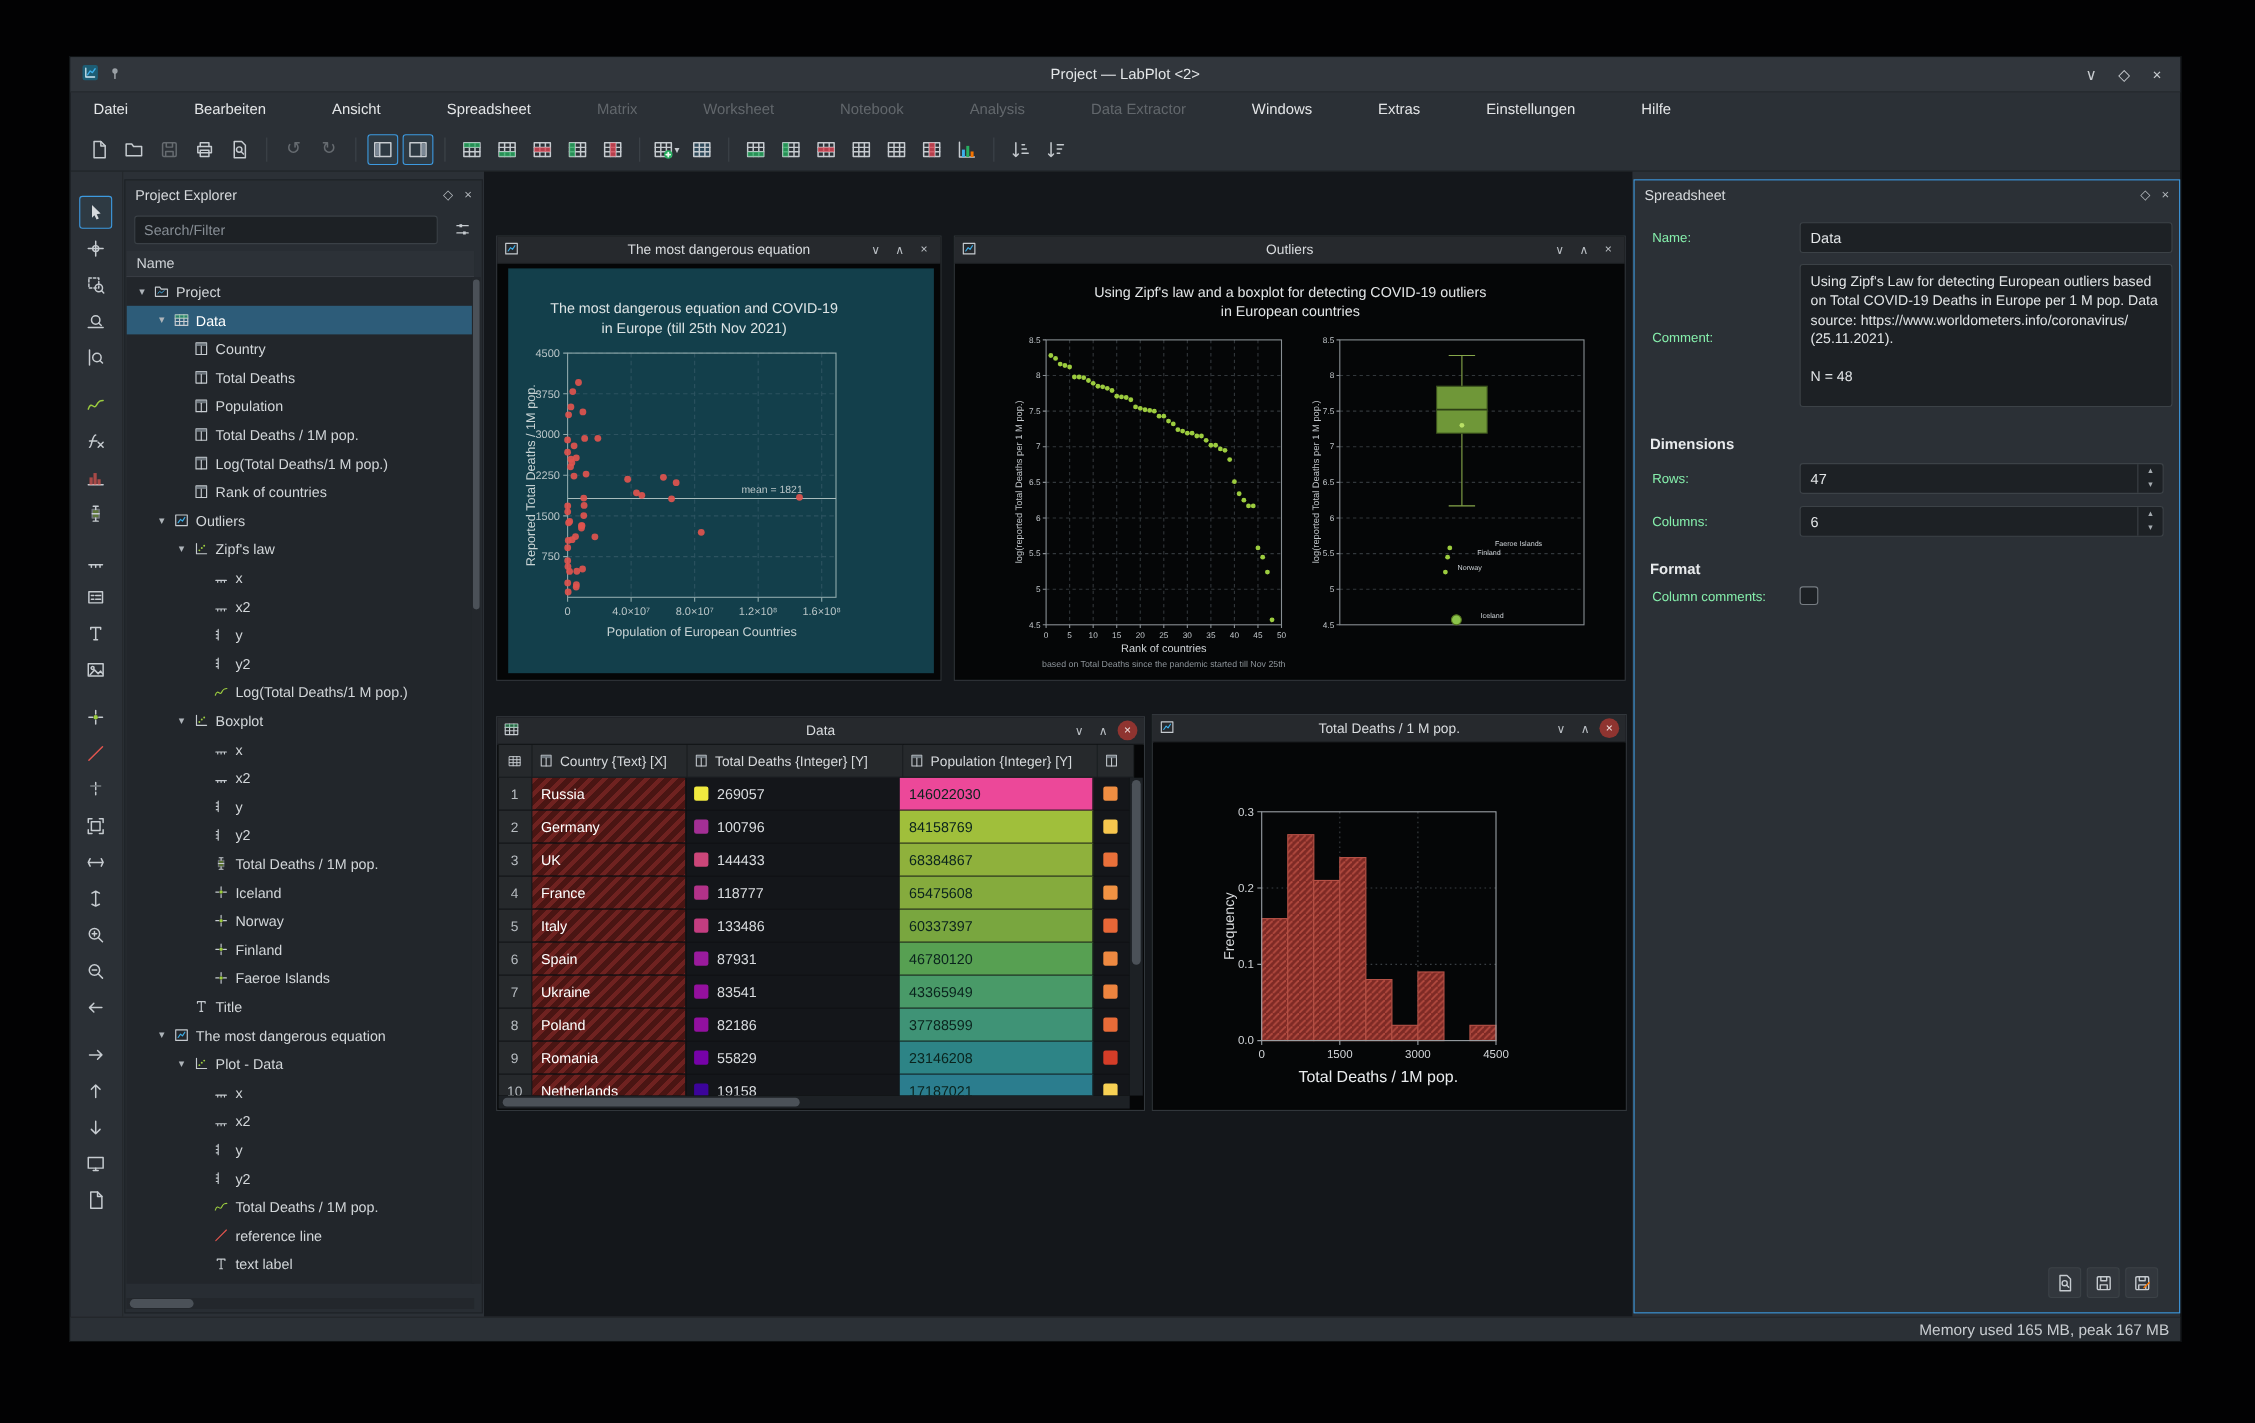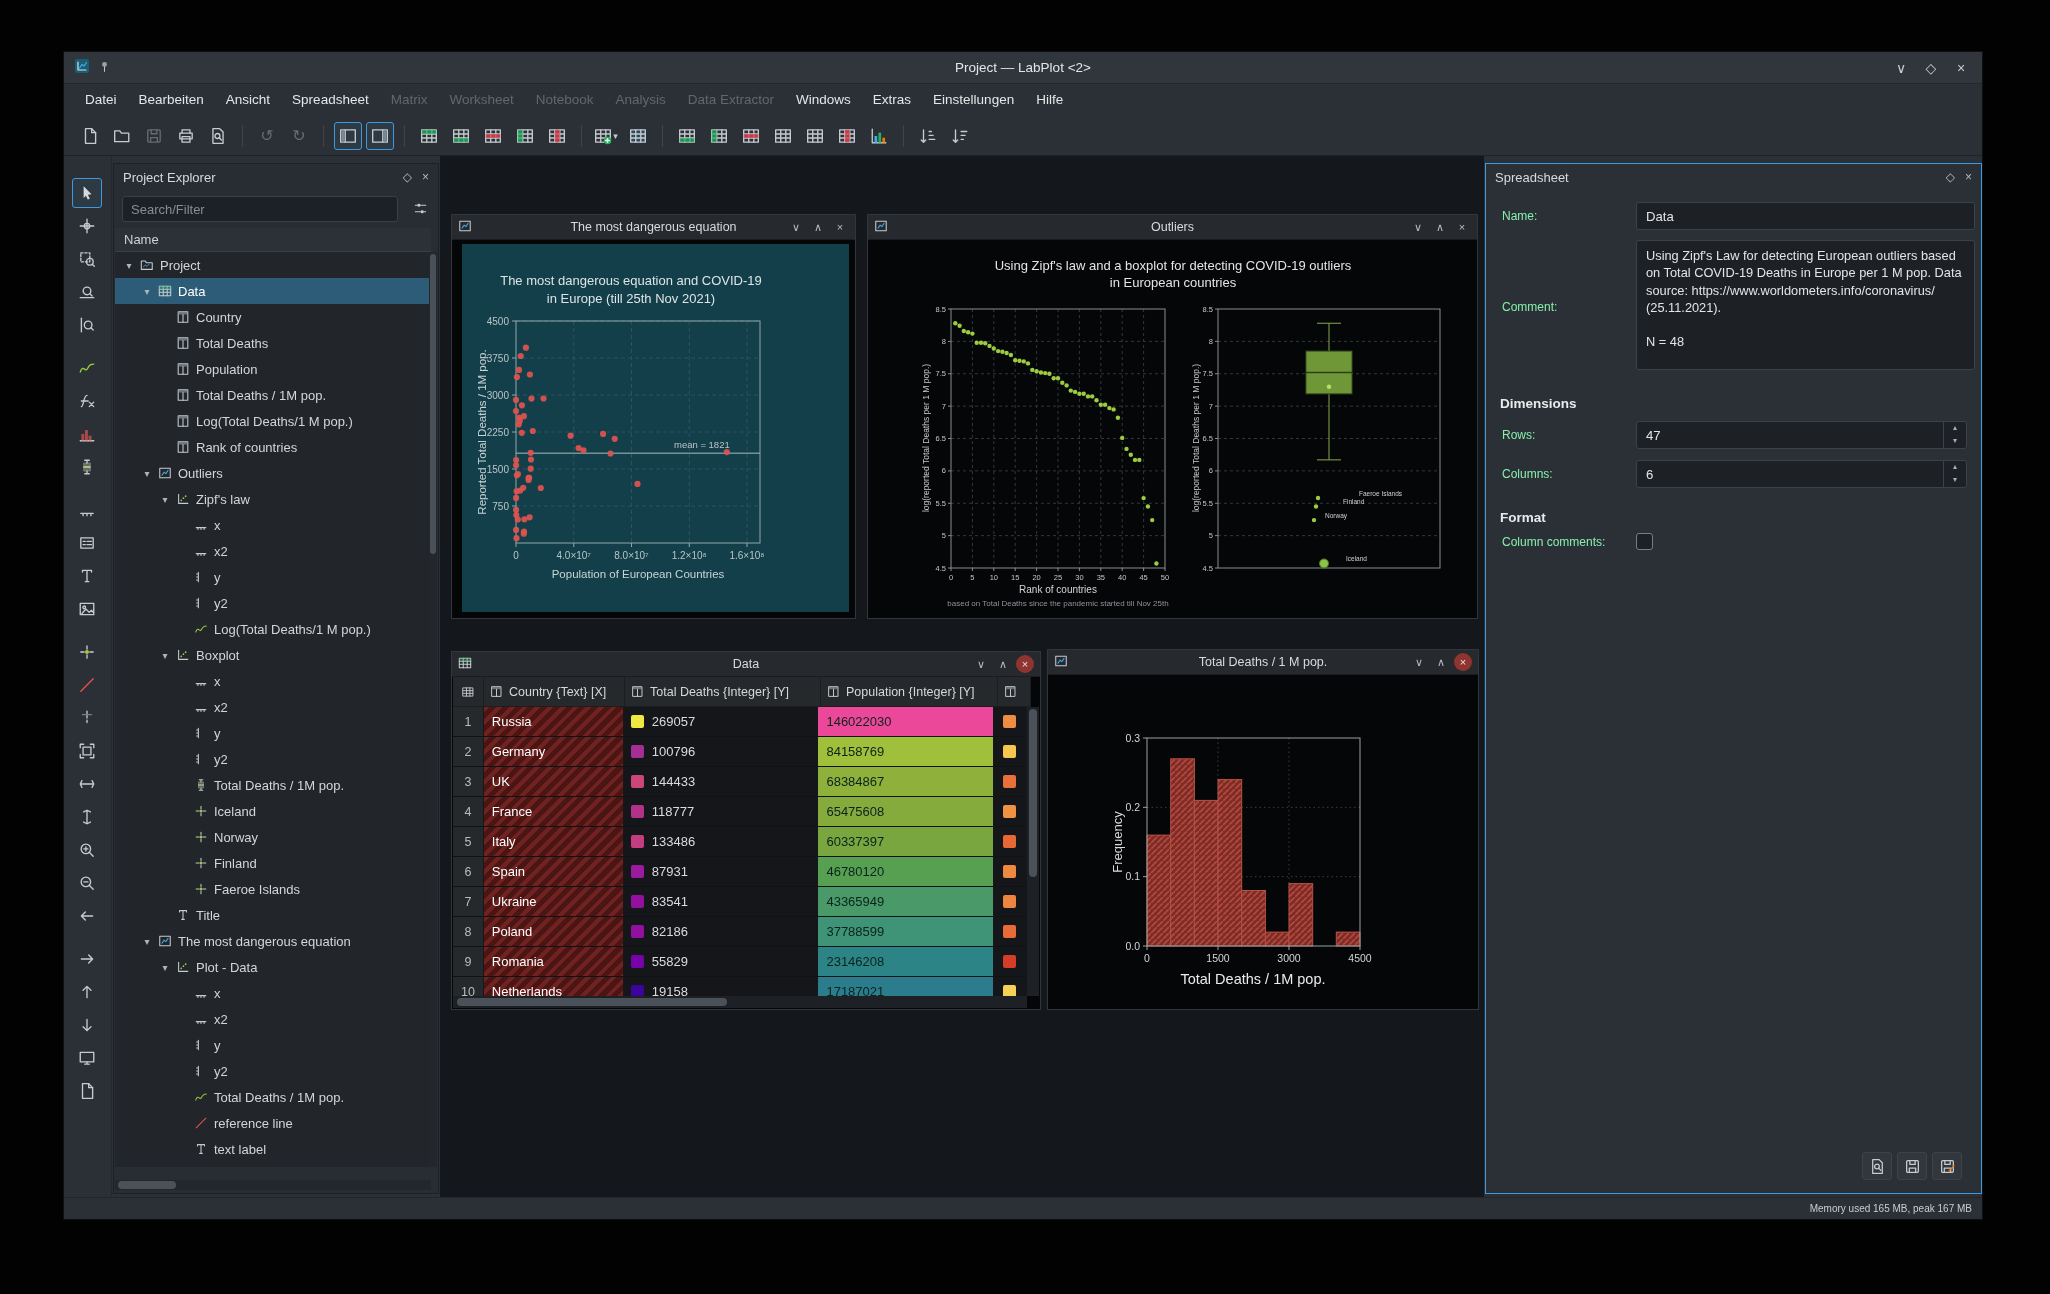--- a/index.html
+++ b/index.html
@@ -9,21 +9,21 @@
           border:1px solid #0e1113;box-sizing:border-box;font-size:13px;}
   
   .titlebar{position:absolute;left:0;top:0;width:100%;height:31px;background:#31363c;
             border-bottom:1px solid #23272b;display:flex;align-items:center;}
   .titlebar .title{position:absolute;left:0;right:0;text-align:center;font-size:13.5px;color:#e3e6e8;}
   .tb-left{display:flex;align-items:center;gap:8px;padding-left:10px;z-index:2}
   .winbtns{position:absolute;right:8px;top:0;height:100%;display:flex;align-items:center;gap:4px;z-index:2}
   .winbtn{width:26px;text-align:center;color:#c7cbcf;font-size:14px;}
   
   .menubar{position:absolute;left:0;top:31px;width:100%;height:33px;display:flex;align-items:flex-end;
-           padding-left:10px;box-sizing:border-box;}
+           padding-left:10px;box-sizing:border-box;gap:38px;}
   .menu-item{padding:0 11px;line-height:33px;font-size:13.5px;color:#e4e6e8;white-space:nowrap}
   .menu-item.dim{color:#62676c;}
   
   .toolbar{position:absolute;left:0;top:64px;width:100%;height:40px;display:flex;align-items:center;
            gap:4px;padding-left:12px;box-sizing:border-box;border-bottom:1px solid #1f2327;}
   .tbtn{width:28px;height:28px;border-radius:3px;display:flex;align-items:center;justify-content:center;box-sizing:border-box}
   .tbtn.pressed{border:1px solid #3d9ae0;background:#2e3a43;}
   .tbtn.dim{opacity:.38;}
   .tbtn .dd{font-size:9px;margin-left:1px;color:#c6cbd0}
   .tglyph{font-size:16px;color:#c6cbd0;line-height:1}
@@ -92,21 +92,21 @@
          display:flex;align-items:center;padding-left:9px;box-sizing:border-box;color:#e2e5e7;font-size:13.2px}
   .spinarrows{margin-left:auto;width:22px;height:100%;border-left:1px solid #3c4247;display:flex;flex-direction:column;}
   .spinarrows span{flex:1;font-size:8px;line-height:12px;text-align:center;color:#a6acb1}
   .dcheck{position:absolute;left:150px;width:17px;height:17px;border:1px solid #777d83;border-radius:3px;background:#1d2125;box-sizing:border-box}
   .dockbtns{position:absolute;right:19px;bottom:13px;display:flex;gap:5px}
   .dockbtn{width:30px;height:28px;border:1px solid #3c4247;border-radius:3px;background:#32373d;
            display:flex;align-items:center;justify-content:center;box-sizing:border-box}
   
   .statusbar{position:absolute;left:0;bottom:0;width:100%;height:22px;background:#2b3036;border-top:1px solid #22262a;
              display:flex;align-items:center;justify-content:flex-end;padding-right:10px;box-sizing:border-box;
-             font-size:10px;color:#c9cdd1;}
+             font-size:14px;color:#c9cdd1;}
   
   svg text{font-family:"Liberation Sans",sans-serif}
   .t1{font-size:13px;fill:#dde4e5}
   .tk1{font-size:10px;fill:#b9c5c7}
   .al1{font-size:11.5px;fill:#c8d3d4}
   .g1{stroke:#2d5360;stroke-dasharray:4 3;stroke-width:1}
   .t2{font-size:13px;fill:#e2e5e7}
   .tk2{font-size:7.5px;fill:#c3c8cc}
   .al2{font-size:10px;fill:#d2d6d9}
   .fn{font-size:8px;fill:#8d949a}

